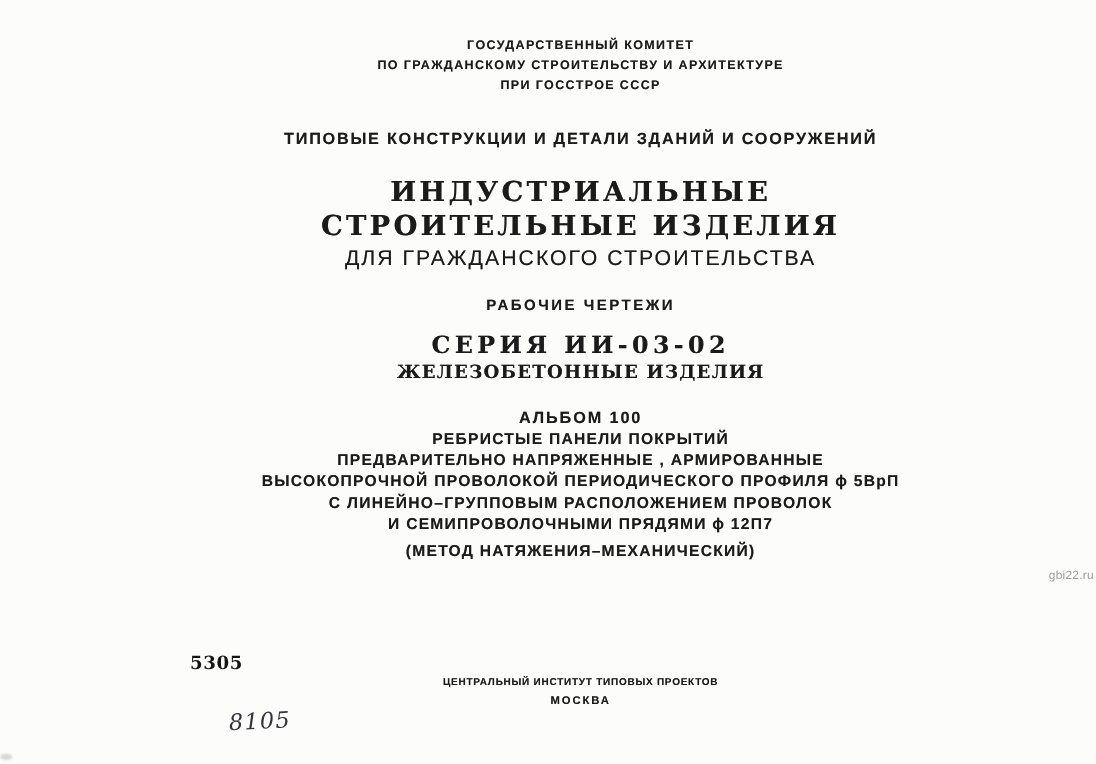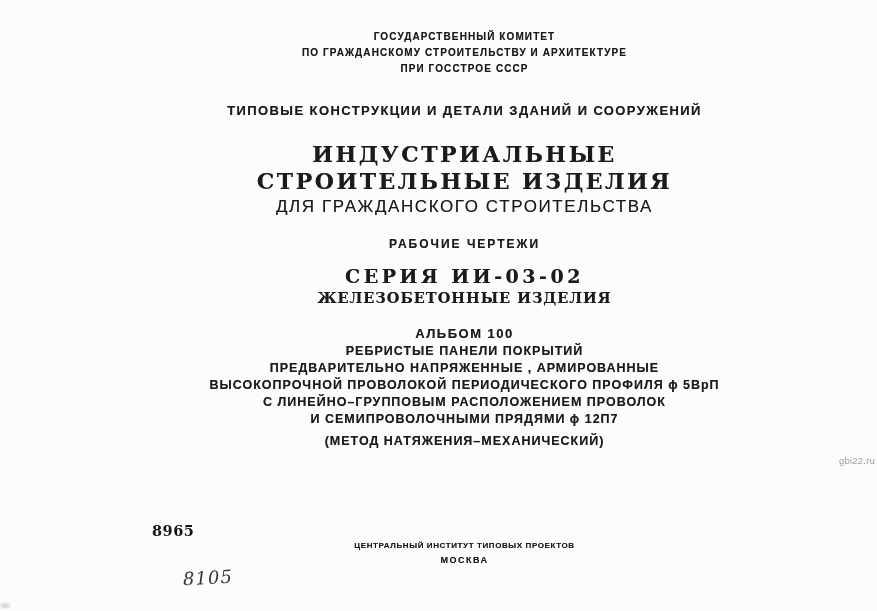--- a/index.html
+++ b/index.html
@@ -108,17 +108,17 @@
     <div class="line album album3">ПРЕДВАРИТЕЛЬНО НАПРЯЖЕННЫЕ , АРМИРОВАННЫЕ</div>
     <div class="line album album4">ВЫСОКОПРОЧНОЙ ПРОВОЛОКОЙ ПЕРИОДИЧЕСКОГО ПРОФИЛЯ ϕ 5ВрП</div>
     <div class="line album album5">С ЛИНЕЙНО–ГРУППОВЫМ РАСПОЛОЖЕНИЕМ ПРОВОЛОК</div>
     <div class="line album album6">И СЕМИПРОВОЛОЧНЫМИ ПРЯДЯМИ ϕ 12П7</div>
     <div class="line album album7">(МЕТОД НАТЯЖЕНИЯ–МЕХАНИЧЕСКИЙ)</div>
 
     <div class="line publisher">ЦЕНТРАЛЬНЫЙ ИНСТИТУТ ТИПОВЫХ ПРОЕКТОВ</div>
     <div class="line city">МОСКВА</div>
   </div>
 
-  <div class="doc-number">8965</div>
+  <div class="doc-number">5305</div>
   <div class="handwritten">8105</div>
   <div class="watermark">gbi22.ru</div>
   <div class="scan-smudge"></div>
 </div>
 
 </body></html>

